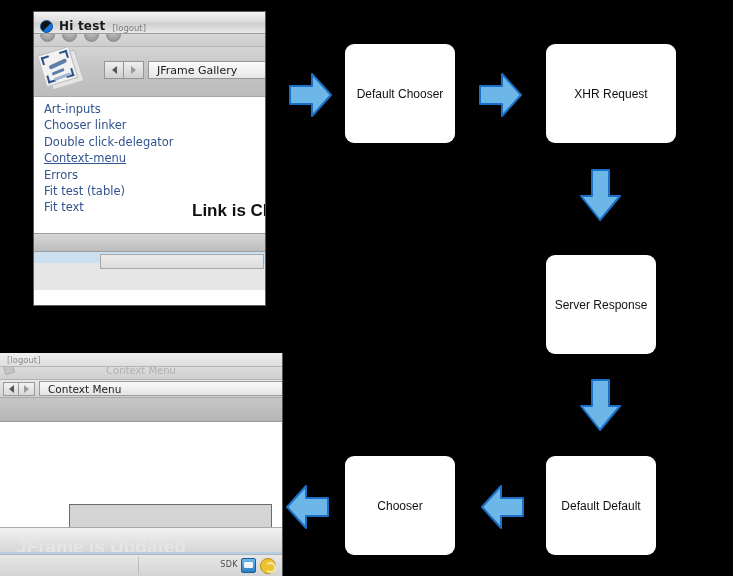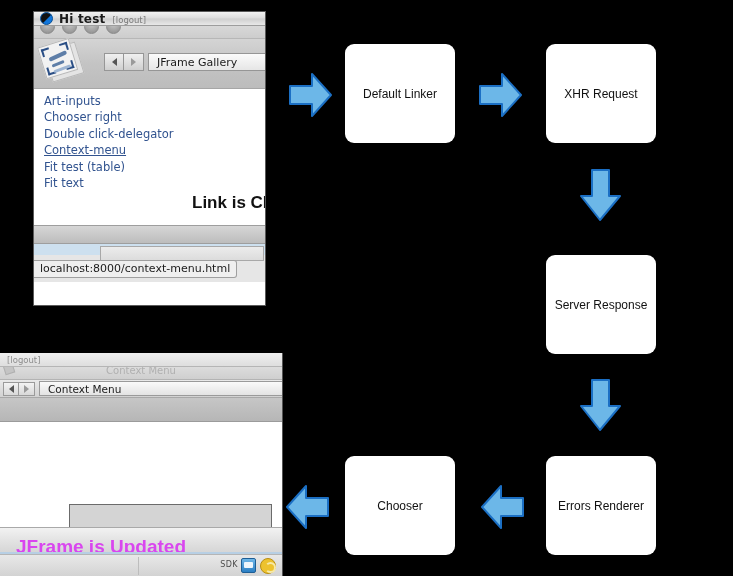--- a/index.html
+++ b/index.html
@@ -23,25 +23,25 @@
     top: 11px;
     width: 233px;
     height: 295px;
     background: #ffffff;
     border: 1px solid #5a5a5a;
     overflow: hidden;
     box-sizing: border-box;
   }
   .win1-titlebar {
     position: relative;
-    height: 14px;
+    height: 22px;
     background: linear-gradient(to bottom, #f3f3f3 0%, #dcdcdc 48%, #cfcfcf 52%, #e8e8e8 100%);
     border-bottom: 1px solid #9d9d9d;
     display: flex;
-    align-items: center;
+    align-items: flex-end;
     padding-left: 6px;
     box-sizing: border-box;
   }
   .logo-dot {
     width: 13px; height: 13px;
     border-radius: 50%;
     background: #1177dd;
     position: relative;
     overflow: hidden;
     flex: 0 0 auto;
@@ -343,21 +343,21 @@
     height: 24px;
     background: linear-gradient(to bottom, #f2f2f2 0%, #e2e2e2 55%, #d6d6d6 100%);
     border-top: 1px solid #a9a9a9;
   }
   .jframe-updated {
     position: absolute;
     left: 16px; top: 536px;
     font-family: Liberation Sans, sans-serif;
     font-size: 19px;
     font-weight: bold;
-    color: #d946ef;
+    color: #e5e5e5;
     white-space: nowrap;
   }
   .win2-bluerule {
     position: absolute;
     left: 0; top: 552px;
     width: 282px; height: 2px;
     background: #b7cfe4;
   }
   .win2-taskbar {
     position: absolute;
@@ -470,34 +470,34 @@
       </span>
       <span class="nav-btn">
         <span class="tri-right"></span>
       </span>
       <span class="crumb">JFrame Gallery</span>
     </span>
   </div>
 
   <div class="win1-content">
     <div class="link-item">Art-inputs</div>
-    <div class="link-item">Chooser right</div>
+    <div class="link-item">Chooser linker</div>
     <div class="link-item">Double click-delegator</div>
     <div class="link-item active">Context-menu</div>
+    <div class="link-item">Errors</div>
     <div class="link-item">Fit test (table)</div>
     <div class="link-item">Fit text</div>
     <div class="click-note">Link is Click</div>
   </div>
 
   <div class="win1-greybar"></div>
 
   <div class="win1-bottom">
     <div class="blue-strip"></div>
     <div class="inner-field"></div>
-    <div class="status-tip">localhost:8000/context-menu.html</div>
   </div>
 </div>
 
 <div id="window-context">
 
   <div class="win2-titlebar">
     <span class="win2-logout">[logout]</span>
   </div>
 
   <div class="win2-ghostbar">
@@ -531,24 +531,24 @@
 <div class="win2-bluerule"></div>
 <div class="win2-taskbar">
   <span class="taskbar-div"></span>
   <span class="sdk-label">SDK</span>
   <span class="sdk-icon-folder"></span>
   <span class="sdk-icon-swirl"></span>
 </div>
 
 <div id="flowchart">
 
-  <div class="flow-box" style="left:345px;top:44px;width:110px;height:99px;">Default Linker</div>
-  <div class="flow-box" style="left:546px;top:44px;width:110px;height:99px;">XHR Request</div>
+  <div class="flow-box" style="left:345px;top:44px;width:110px;height:99px;">Default Chooser</div>
+  <div class="flow-box" style="left:546px;top:44px;width:130px;height:99px;">XHR Request</div>
   <div class="flow-box" style="left:546px;top:255px;width:110px;height:99px;">Server Response</div>
-  <div class="flow-box" style="left:546px;top:456px;width:110px;height:99px;">Errors Renderer</div>
+  <div class="flow-box" style="left:546px;top:456px;width:110px;height:99px;">Default Default</div>
   <div class="flow-box" style="left:345px;top:456px;width:110px;height:99px;">Chooser</div>
 
   <svg class="arrow-svg" style="left:288px;top:70px;" width="45" height="50" viewBox="0 0 45 50">
     <polygon points="2,16 24,16 24,4 43,25 24,46 24,34 2,34" fill="#6cb7e8" stroke="#1b6fc4" stroke-width="2" stroke-linejoin="round"></polygon>
   </svg>
   <svg class="arrow-svg" style="left:478px;top:70px;" width="45" height="50" viewBox="0 0 45 50">
     <polygon points="2,16 24,16 24,4 43,25 24,46 24,34 2,34" fill="#6cb7e8" stroke="#1b6fc4" stroke-width="2" stroke-linejoin="round"></polygon>
   </svg>
 
   <svg class="arrow-svg" style="left:578px;top:168px;" width="45" height="55" viewBox="0 0 45 55">

